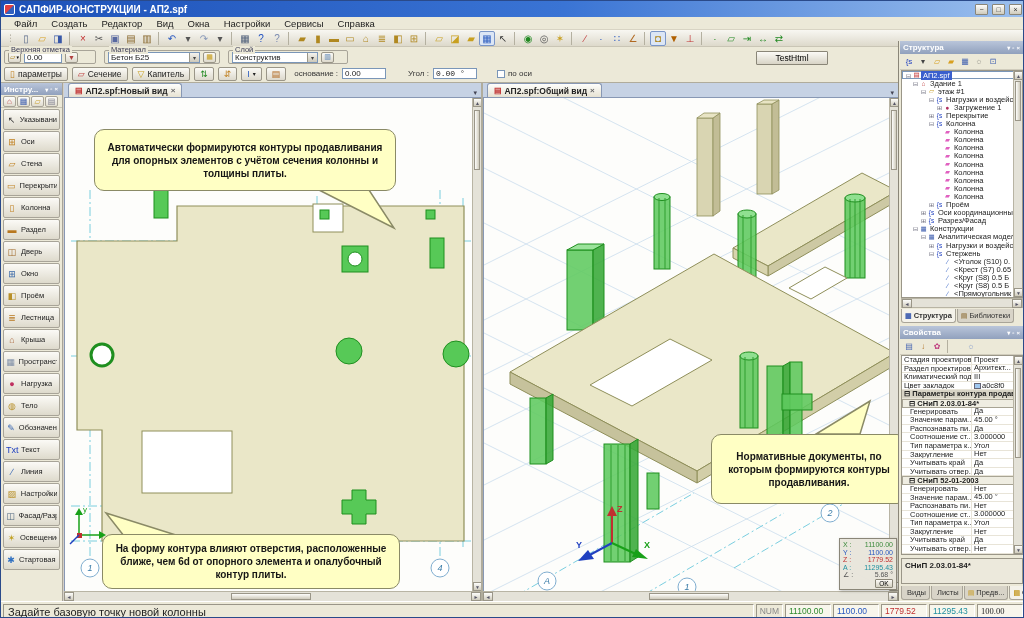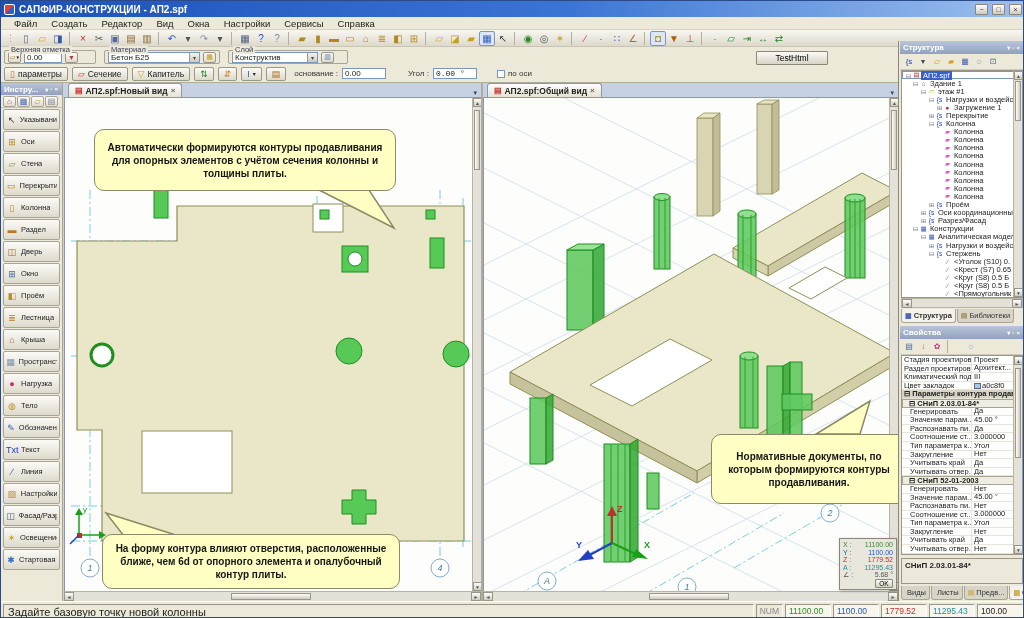--- a/index.html
+++ b/index.html
@@ -930,15 +930,15 @@
         <div class="dtab active">
     <span class="dtg has" style="color: rgb(200, 160, 48);">▤</span>
     <span>Свойст...</span>
   </div>
       </div>
   </div>
 
   <div id="statusbar">
     <div id="statusmsg">Задайте базовую точку новой колонны</div>
     <span class="scell" id="numcell">NUM</span>
-    <span style="display:contents"><span class="scell has" style="color: rgb(46, 139, 46);">11100.00</span><span class="scell has" style="color: rgb(40, 88, 192);">1100.00</span><span class="scell has" style="color: rgb(192, 48, 48);">1779.52</span><span class="scell has" style="color: rgb(32, 144, 160);">11295.43</span><span class="scell has" style="color: rgb(34, 34, 34);">100.00</span></span>
+    <span style="display:contents"><span class="scell has" style="color: rgb(46, 139, 46);">11100.00</span><span class="scell has" style="color: rgb(40, 88, 192);">1100.00</span><span class="scell has" style="color: rgb(192, 48, 48);">1779.52</span><span class="scell has" style="color: rgb(32, 144, 160);">11295.43</span><span class="scell has" style="color: rgb(34, 34, 34); font-family: Liberation Serif, serif;">100.00</span></span>
   </div>
 </div>
 
 </body></html>

